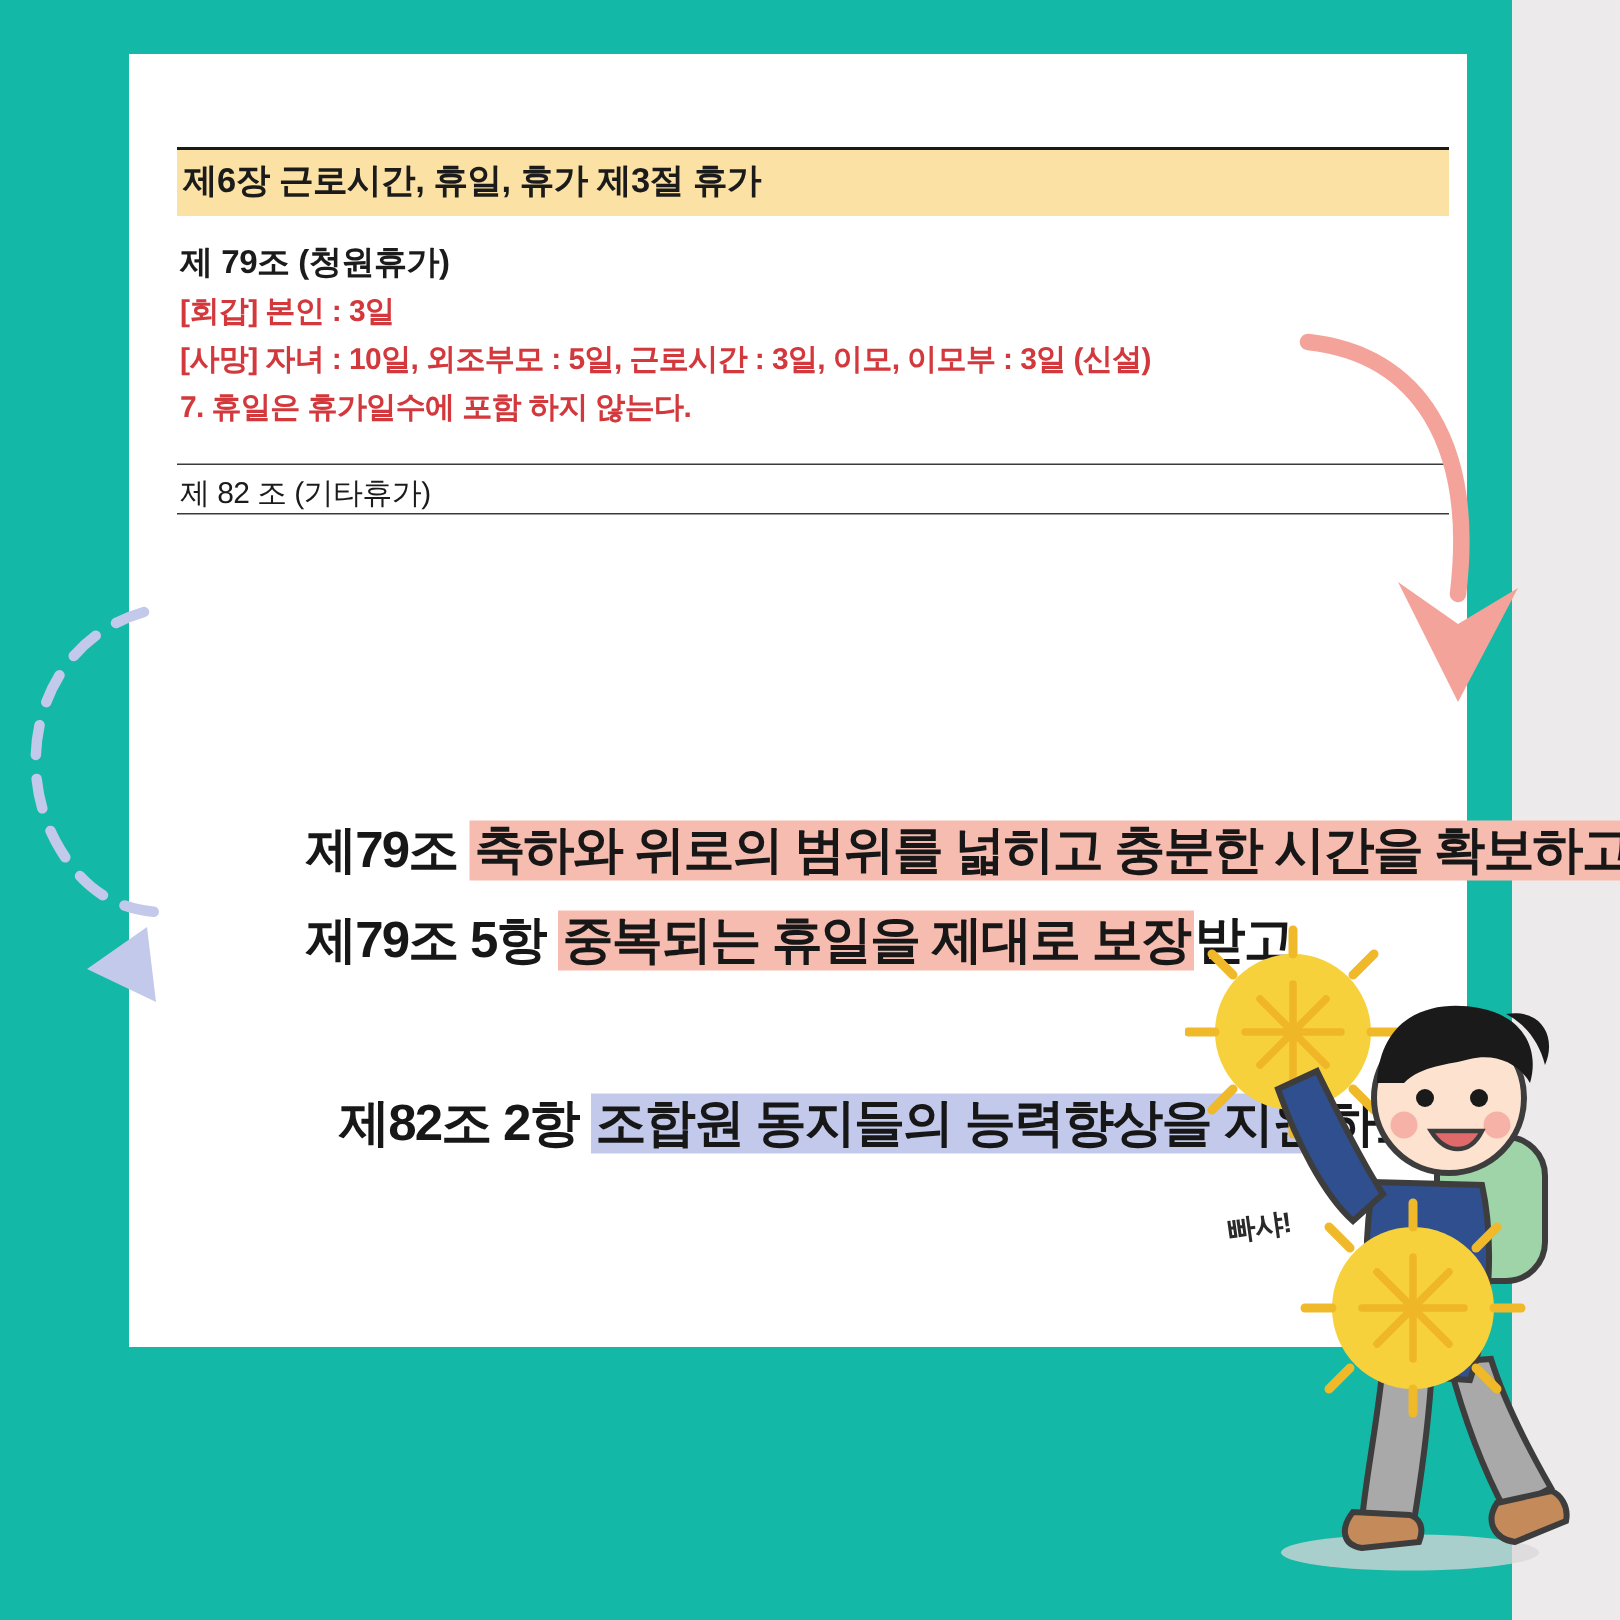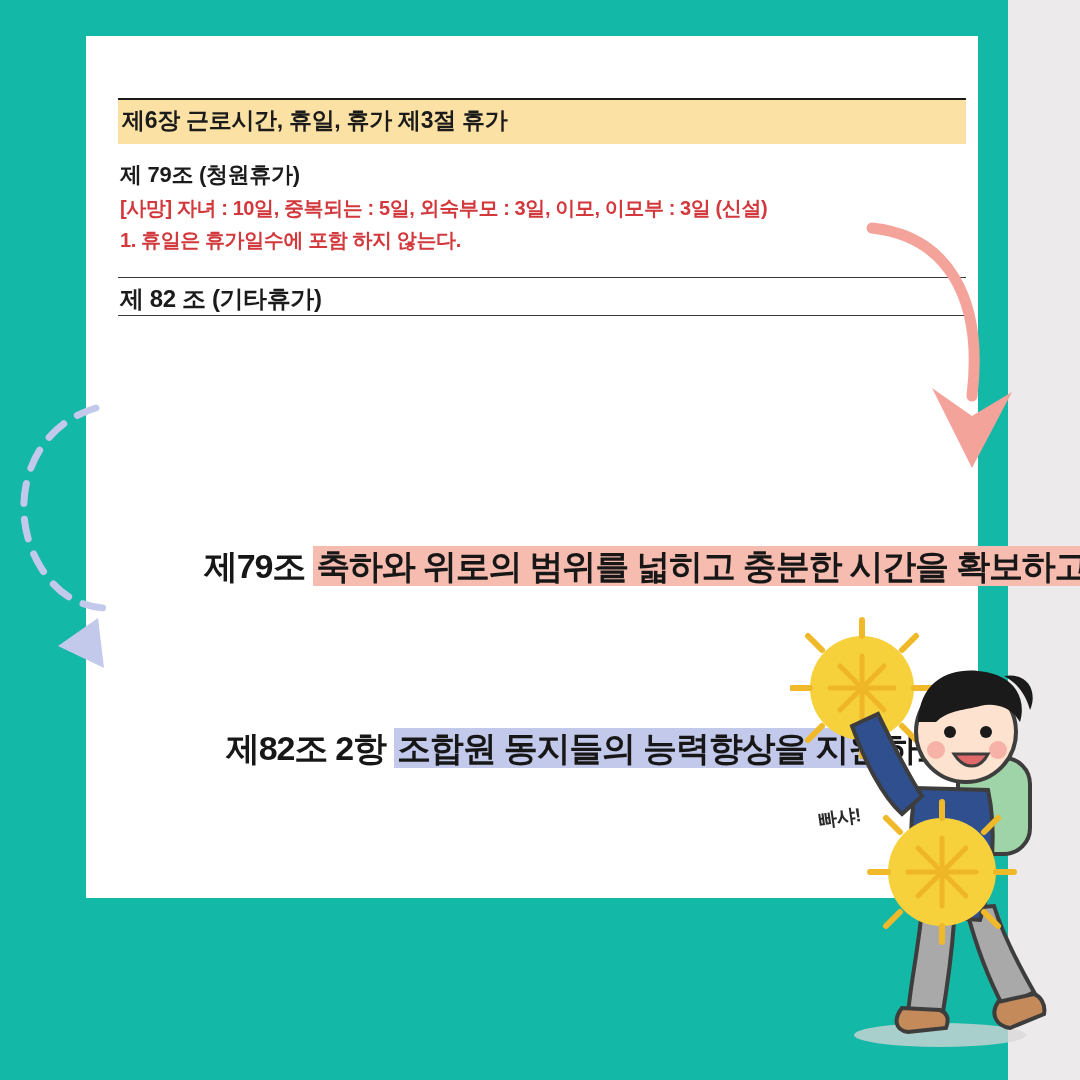--- a/index.html
+++ b/index.html
@@ -53,22 +53,22 @@
   .red-line {
     font-size: 20px;
     color: #d2383c;
     font-weight: 600;
     margin: 3px 0 0 2px;
     letter-spacing: -0.4px;
     line-height: 1.45;
   }
   #legal-block .spacer-rule { margin-top: 22px; }
   .article-title-2 {
-    font-size: 24px;
-    font-weight: 700;
+    font-size: 20px;
+    font-weight: 400;
     color: #1b1b1b;
     margin: 5px 0 0 2px;
     letter-spacing: -0.4px;
   }
   .sub-line {
     font-size: 20px;
     font-weight: 600;
     color: #1b1b1b;
     margin: 2px 0 5px 2px;
     letter-spacing: -0.4px;
@@ -131,35 +131,39 @@
 
   <div id="doc-card">
 
     <div id="legal-block">
 
       <div class="rule"></div>
       <div class="chapter-head">제6장 근로시간, 휴일, 휴가 제3절 휴가</div>
 
       <div class="article-title">제 79조 (청원휴가)</div>
 
-      <div class="red-line">[사망] 자녀 : 10일, 중복되는 : 5일, 외숙부모 : 3일, 이모, 이모부 : 3일 (신설)</div>
-      <div class="red-line">1. 휴일은 휴가일수에 포함 하지 않는다.</div>
+      <div class="red-line">[회갑] 본인 : 3일</div>
+      <div class="red-line">[사망] 자녀 : 10일, 외조부모 : 5일, 근로시간 : 3일, 이모, 이모부 : 3일 (신설)</div>
+      <div class="red-line">7. 휴일은 휴가일수에 포함 하지 않는다.</div>
 
       <div class="rule thin spacer-rule"></div>
 
       <div class="article-title-2">제 82 조 (기타휴가)</div>
 
 
       <div class="rule thin"></div>
     </div>
 
     <div class="demand" id="demand-1">
       <span>제79조 </span><span class="hl-pink">축하와 위로의 범위를 넓히고 충분한 시간을 확보하고</span><span></span>
     </div>
 
+    <div class="demand" id="demand-2">
+      <span>제79조 5항 </span><span class="hl-pink">중복되는 휴일을 제대로 보장</span><span>받고</span>
+    </div>
 
     <div class="demand" id="demand-3">
       <span>제82조 2항 </span><span class="hl-blue">조합원 동지들의 능력향상을 지원</span><span>하고</span>
     </div>
 
   </div>
 
   <svg id="pink-arrow" viewBox="0 0 160 300">
     <path d="M12 18 C86 26 124 86 112 186" stroke="#f4a39a" stroke-width="11" fill="none" stroke-linecap="round"></path>
     <path d="M72 178 L112 258 L152 182 L112 206 Z" fill="#f4a39a"></path>

